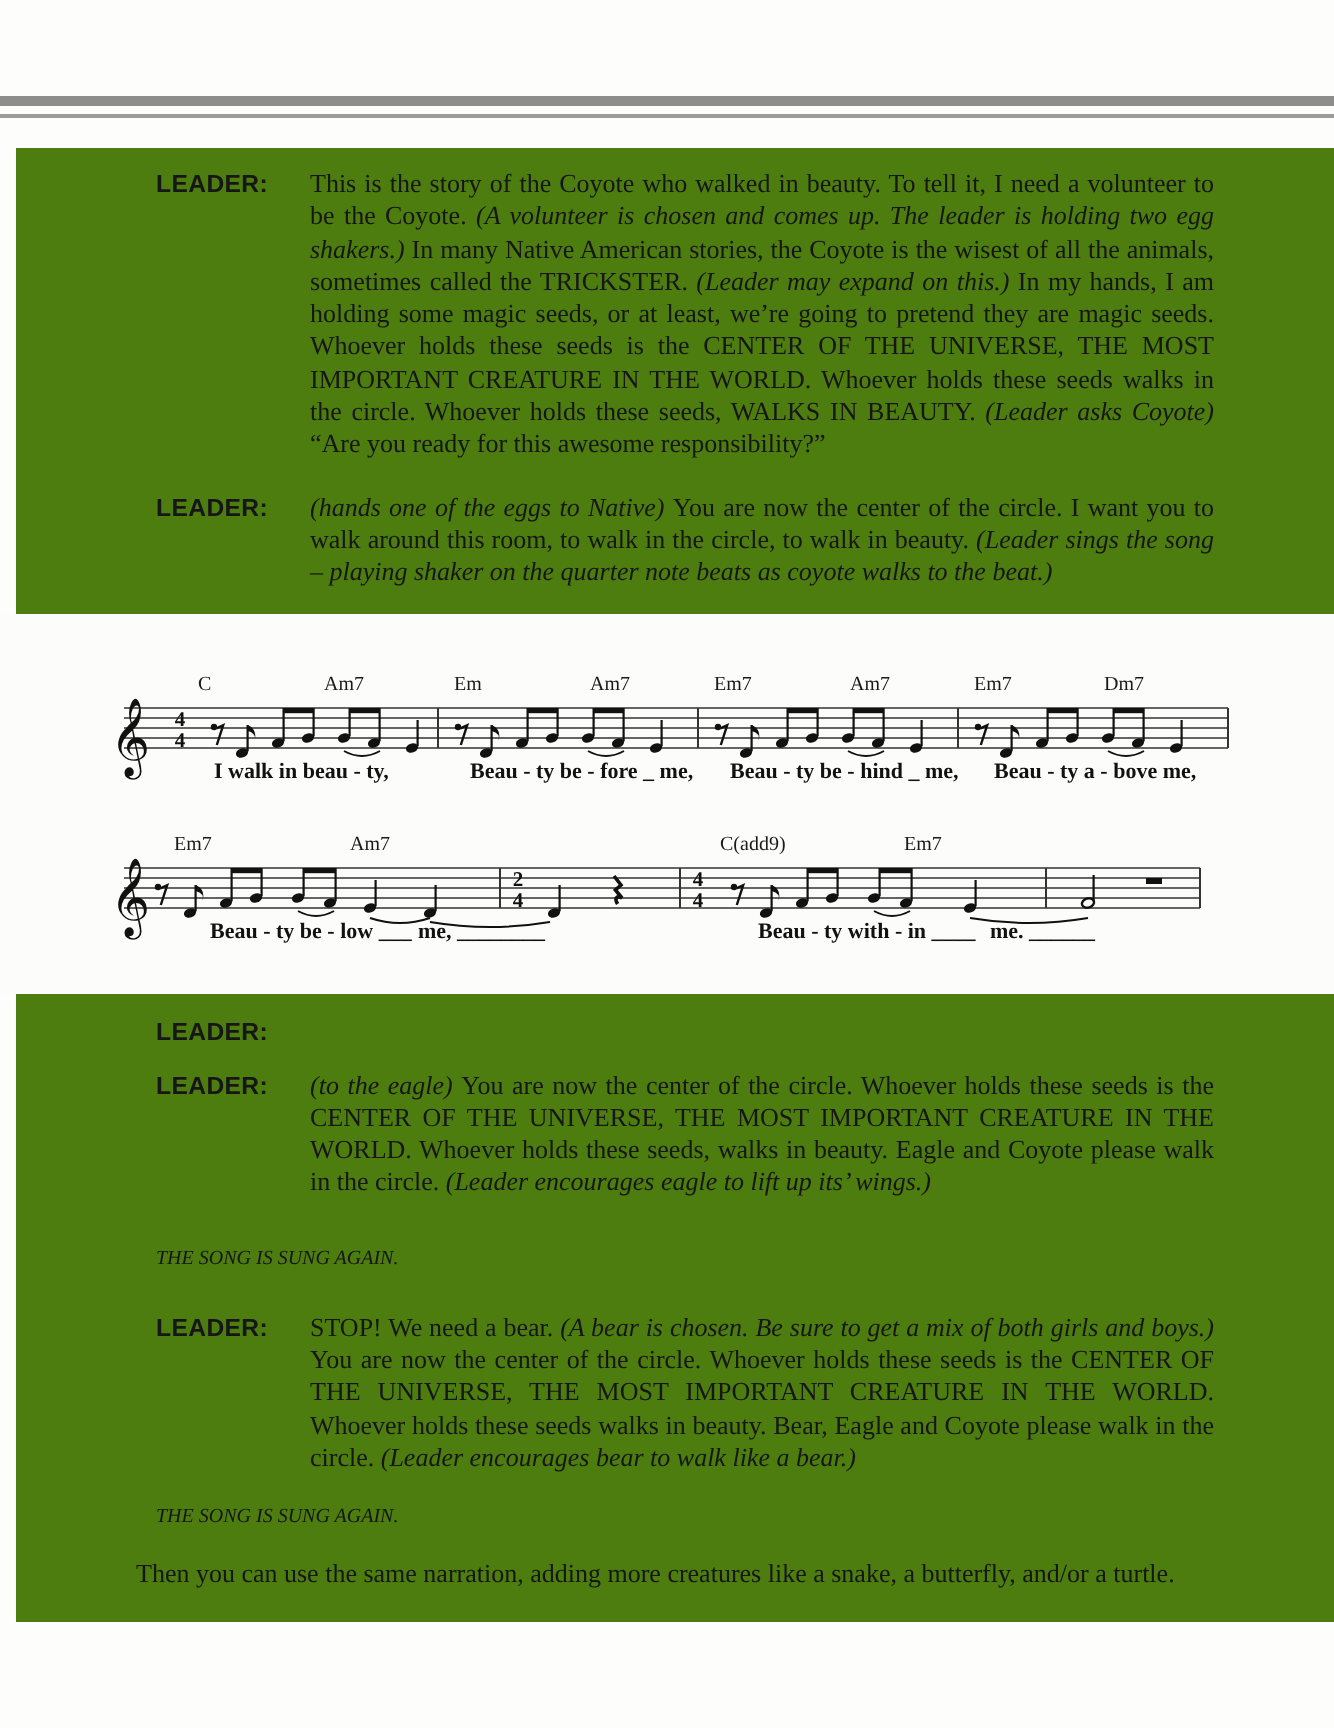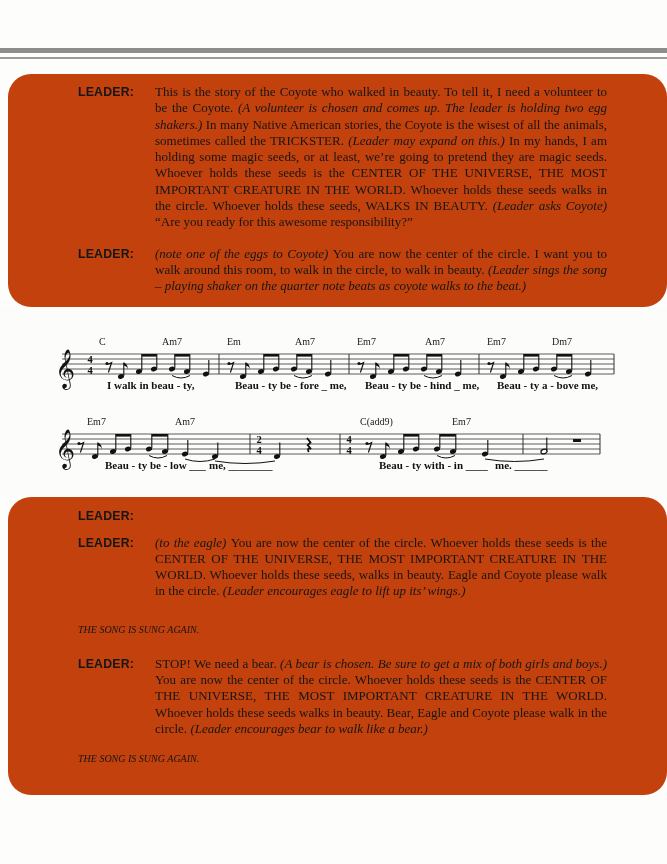--- a/index.html
+++ b/index.html
@@ -14,25 +14,24 @@
 
   
   .top-rule{margin-top:48px;}
   .top-rule .thick{height:5px; background:#8d8d8d;}
   .top-rule .gap{height:4px;}
   .top-rule .thin{height:2px; background:#9a9a9a;}
 
   
   .panel{
     margin-left:8px;
-    background:#c2410c;
+    background:#4d7c0f;
     padding-left:70px;
     padding-right:10px;
     box-sizing:border-box;
-    border-radius:23px;
   }
   .panel1{margin-top:15px; padding-top:10px; padding-bottom:12px;}
   .panel2{padding-top:11px; padding-bottom:16px;}
 
   .row{display:flex; margin-bottom:15px;}
   .row:last-child{margin-bottom:0;}
   .speaker{
     flex:none; width:77px;
     font-family:"Liberation Sans", sans-serif;
     font-weight:bold; font-size:12.3px; letter-spacing:.2px;
@@ -74,21 +73,21 @@
     <div class="thin"></div>
   </div>
 
   <section class="panel panel1">
     <div class="row">
       <div class="speaker">LEADER:</div>
       <div class="text"><span class="b">This is the story of the Coyote who walked in beauty. To tell it, I need a volunteer to be the Coyote. </span><span class="i">(A volunteer is chosen and comes up. The leader is holding two egg shakers.) </span><span class="b">In many Native American stories, the Coyote is the wisest of all the animals, sometimes called the TRICKSTER. </span><span class="i">(Leader may expand on this.) </span><span class="b">In my hands, I am holding some magic seeds, or at least, we’re going to pretend they are magic seeds. Whoever holds these seeds is the CENTER OF THE UNIVERSE, THE MOST IMPORTANT CREATURE IN THE WORLD. Whoever holds these seeds walks in the circle. Whoever holds these seeds, WALKS IN BEAUTY. </span><span class="i">(Leader asks Coyote) </span><span class="b">“Are you ready for this awesome responsibility?”</span></div>
     </div>
     <div class="row">
       <div class="speaker">LEADER:</div>
-      <div class="text"><span class="i">(note one of the eggs to Coyote) </span><span class="b">You are now the center of the circle. I want you to walk around this room, to walk in the circle, to walk in beauty. </span><span class="i">(Leader sings the song – playing shaker on the quarter note beats as coyote walks to the beat.)</span></div>
+      <div class="text"><span class="i">(hands one of the eggs to Native) </span><span class="b">You are now the center of the circle. I want you to walk around this room, to walk in the circle, to walk in beauty. </span><span class="i">(Leader sings the song – playing shaker on the quarter note beats as coyote walks to the beat.)</span></div>
     </div>
   </section>
 
   <div class="music-area">
     <svg id="music-svg" width="580" height="152" viewBox="0 0 580 152">
         <line x1="5" y1="25" x2="557" y2="25" stroke="#333" stroke-width="0.8"></line>
         <line x1="5" y1="30" x2="557" y2="30" stroke="#333" stroke-width="0.8"></line>
         <line x1="5" y1="35" x2="557" y2="35" stroke="#333" stroke-width="0.8"></line>
         <line x1="5" y1="40" x2="557" y2="40" stroke="#333" stroke-width="0.8"></line>
         <line x1="5" y1="45" x2="557" y2="45" stroke="#333" stroke-width="0.8"></line>
@@ -266,15 +265,16 @@
 
     <p class="stage-note">THE SONG IS SUNG AGAIN.</p>
 
     <div class="row mb14">
       <div class="speaker">LEADER:</div>
       <div class="text"><span class="b">STOP! We need a bear. </span><span class="i">(A bear is chosen. Be sure to get a mix of both girls and boys.) </span><span class="b">You are now the center of the circle. Whoever holds these seeds is the CENTER OF THE UNIVERSE, THE MOST IMPORTANT CREATURE IN THE WORLD. Whoever holds these seeds walks in beauty. Bear, Eagle and Coyote please walk in the circle. </span><span class="i">(Leader encourages bear to walk like a bear.)</span></div>
     </div>
 
     <p class="stage-note" style="margin-bottom:12px;">THE SONG IS SUNG AGAIN.</p>
 
+    <p class="closing">Then you can use the same narration, adding more creatures like a snake, a butterfly, and/or a turtle.</p>
   </section>
 
 </div>
 
 </body></html>

